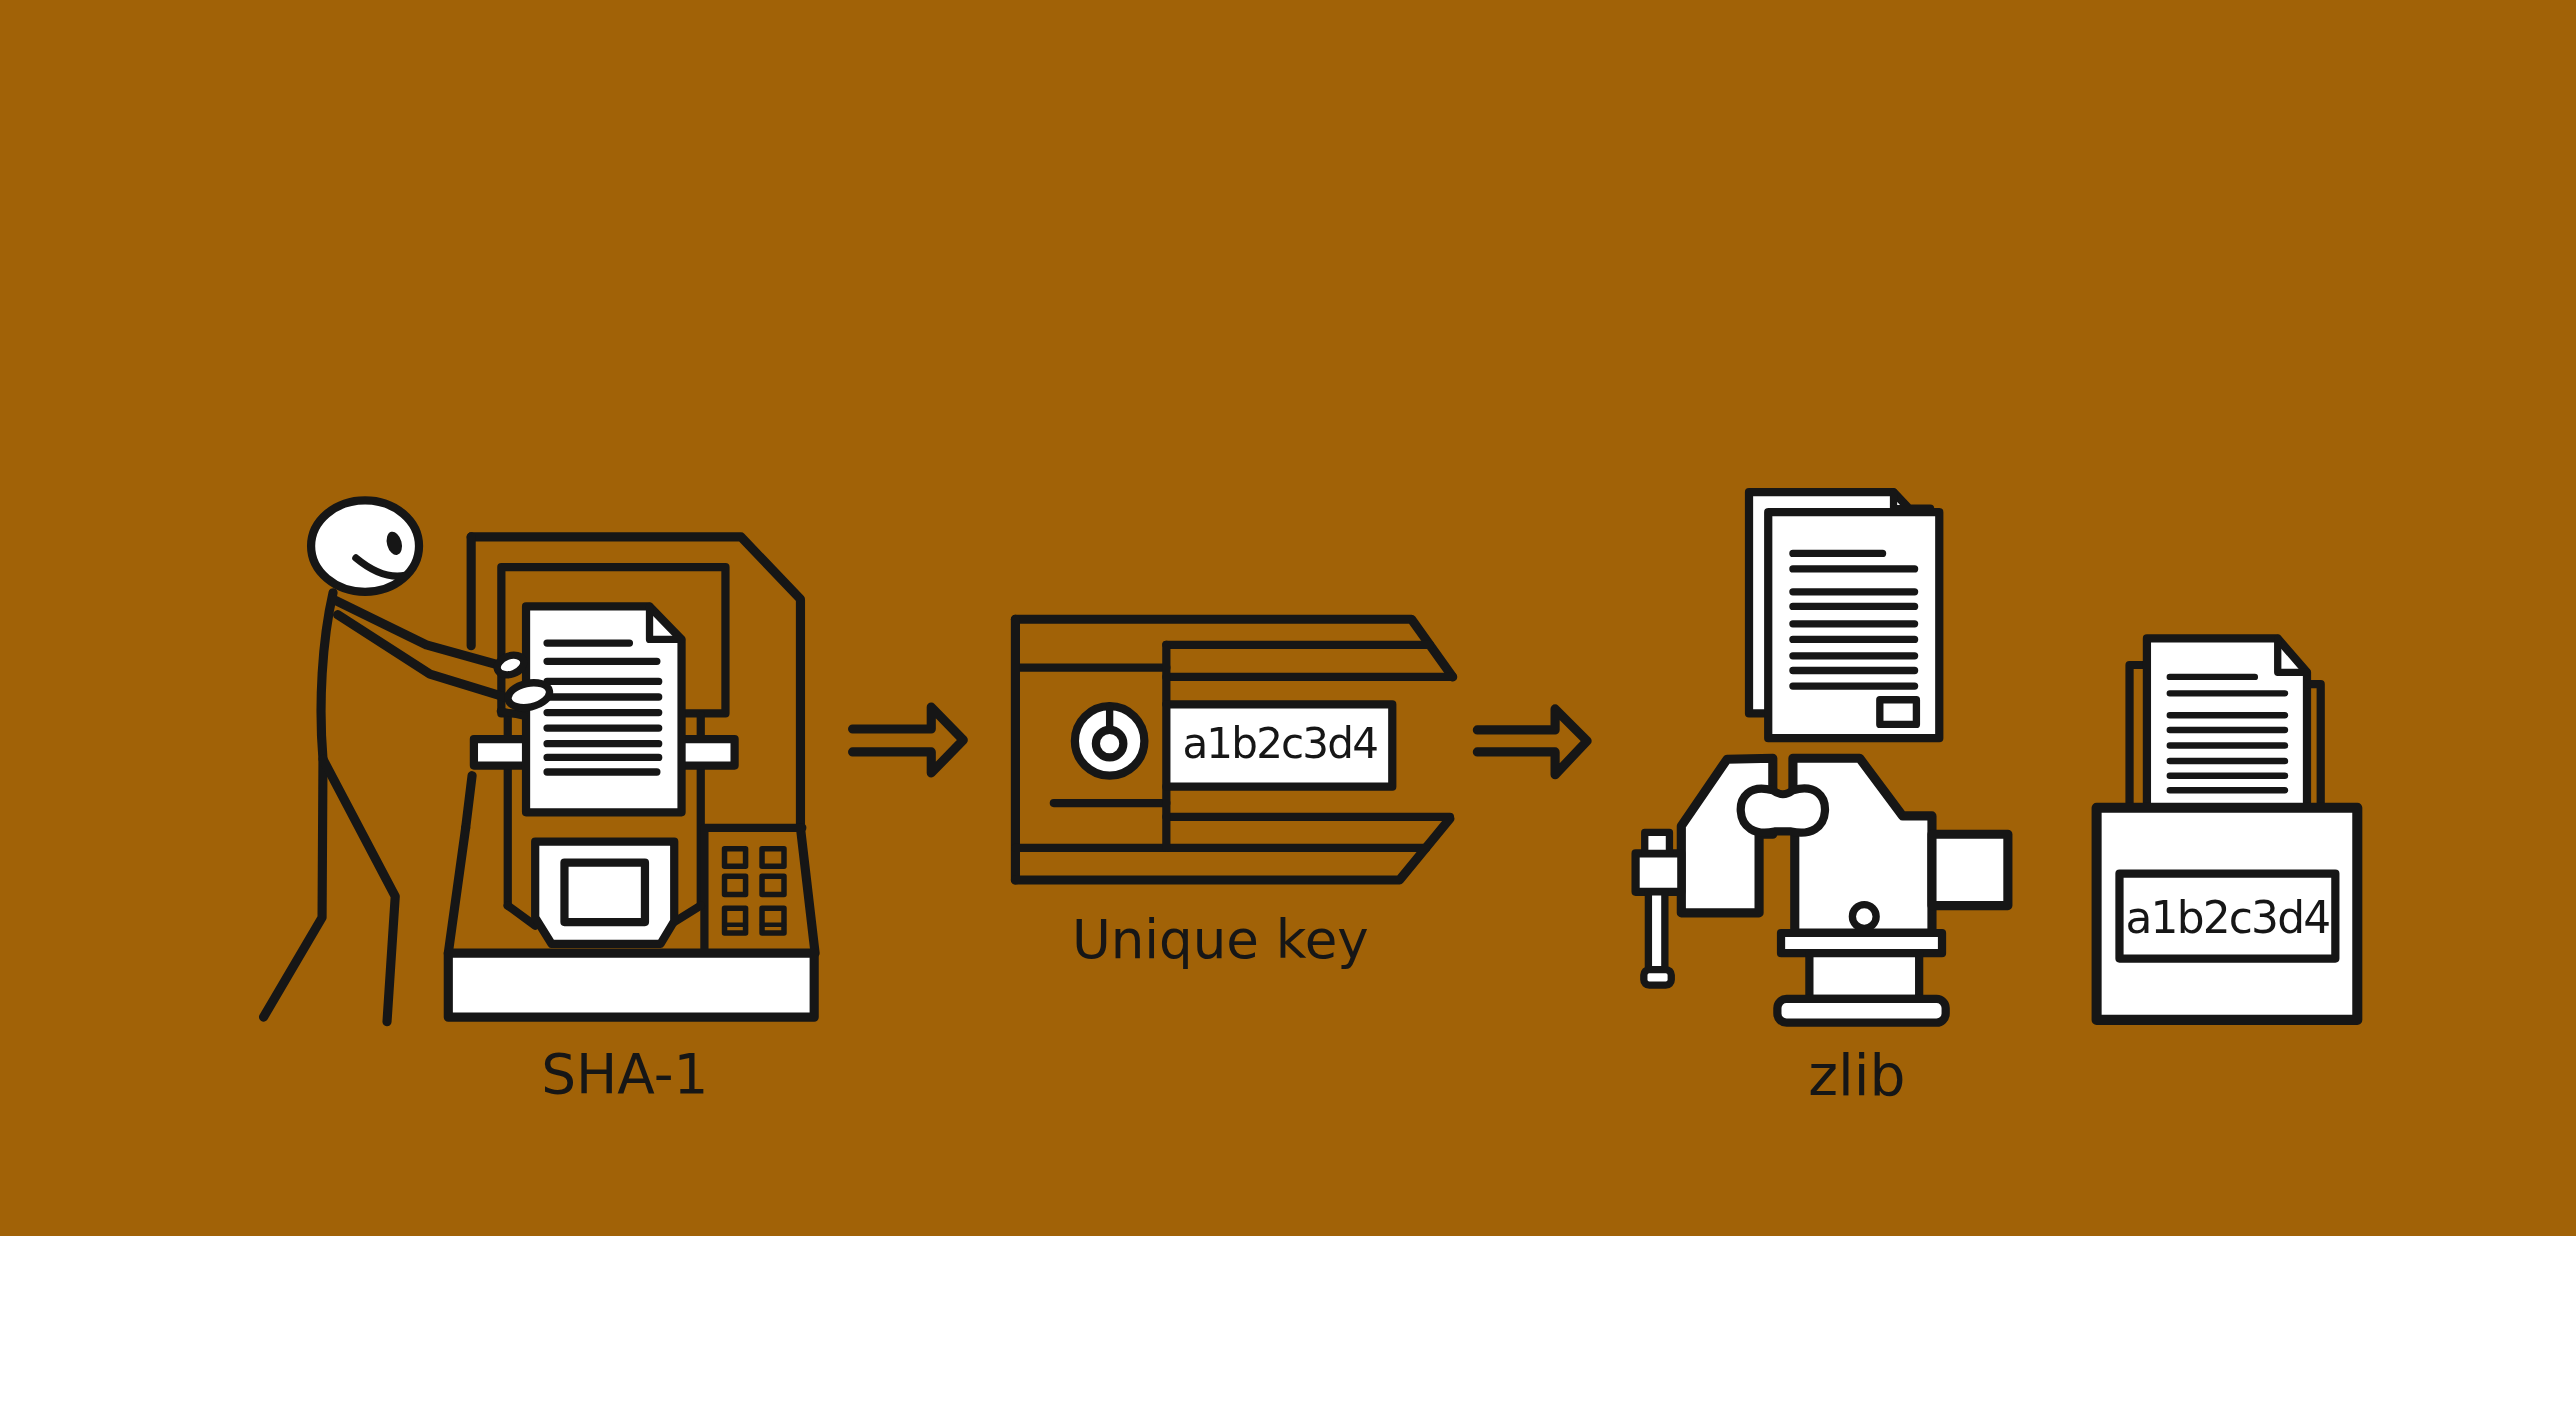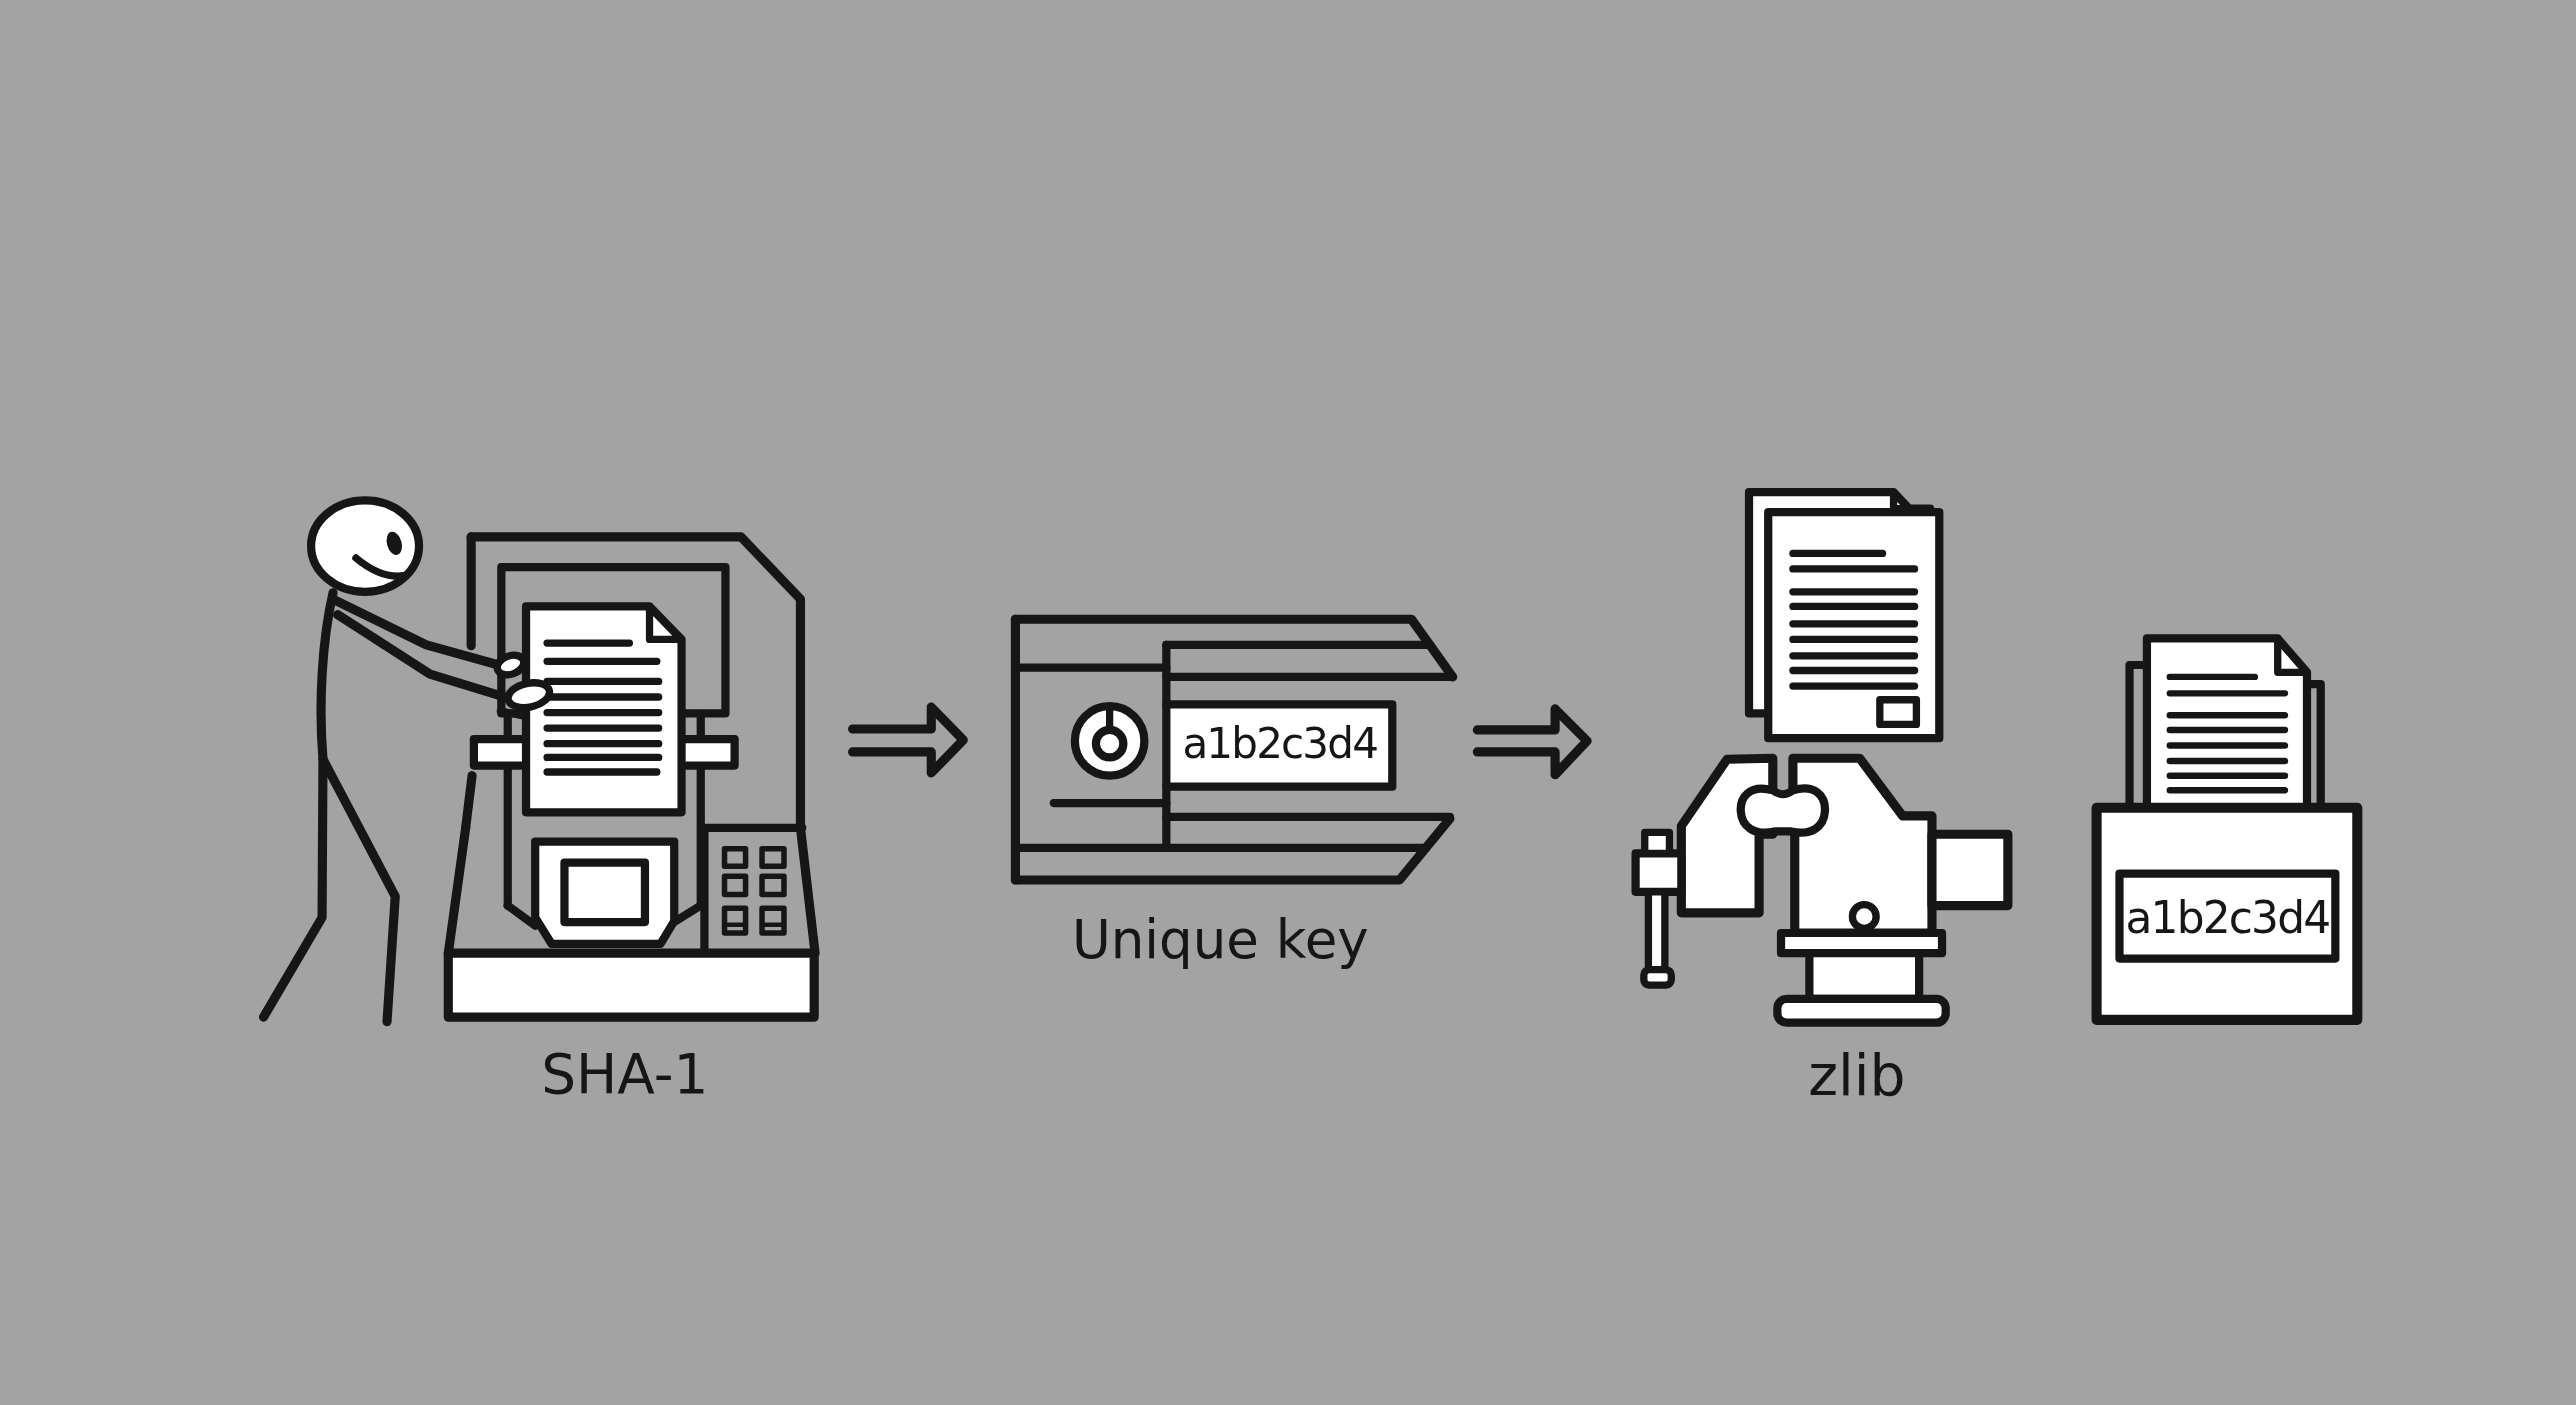--- a/index.html
+++ b/index.html
@@ -1,19 +1,19 @@
 <!DOCTYPE html>
 <html style="font-size:14.6px"><head>
 <meta charset="utf-8">
 <style>
   html,body{margin:0;padding:0;background:#ffffff;}
   .stage{
     position:relative;
-    width:2576px;height:1405px;
-    background:#a3a3a3;
+    width:2576px;height:1236px;
+    background:#a16207;
     overflow:hidden;
     font-family:"DejaVu Sans", sans-serif;
   }
   svg{position:absolute;left:0;top:0;}
   .ink{stroke:#161616;fill:none;stroke-linejoin:round;stroke-linecap:round;}
   .fillw{fill:#ffffff;}
   .fillink{fill:#161616;stroke:none;}
   text{fill:#161616;font-family:"DejaVu Sans", sans-serif;}
   .hashtext{letter-spacing:-2px;}
 </style>

